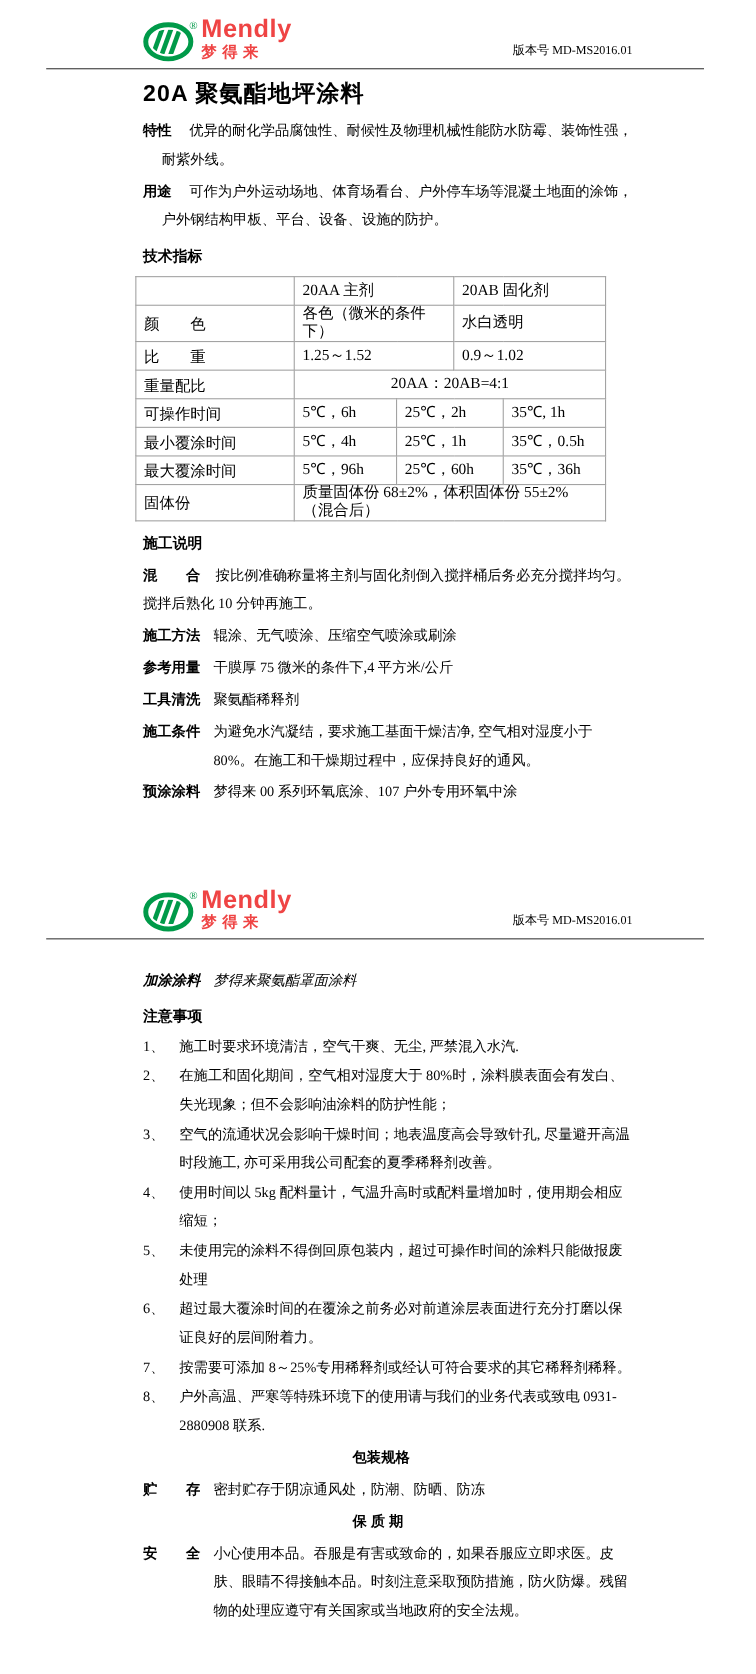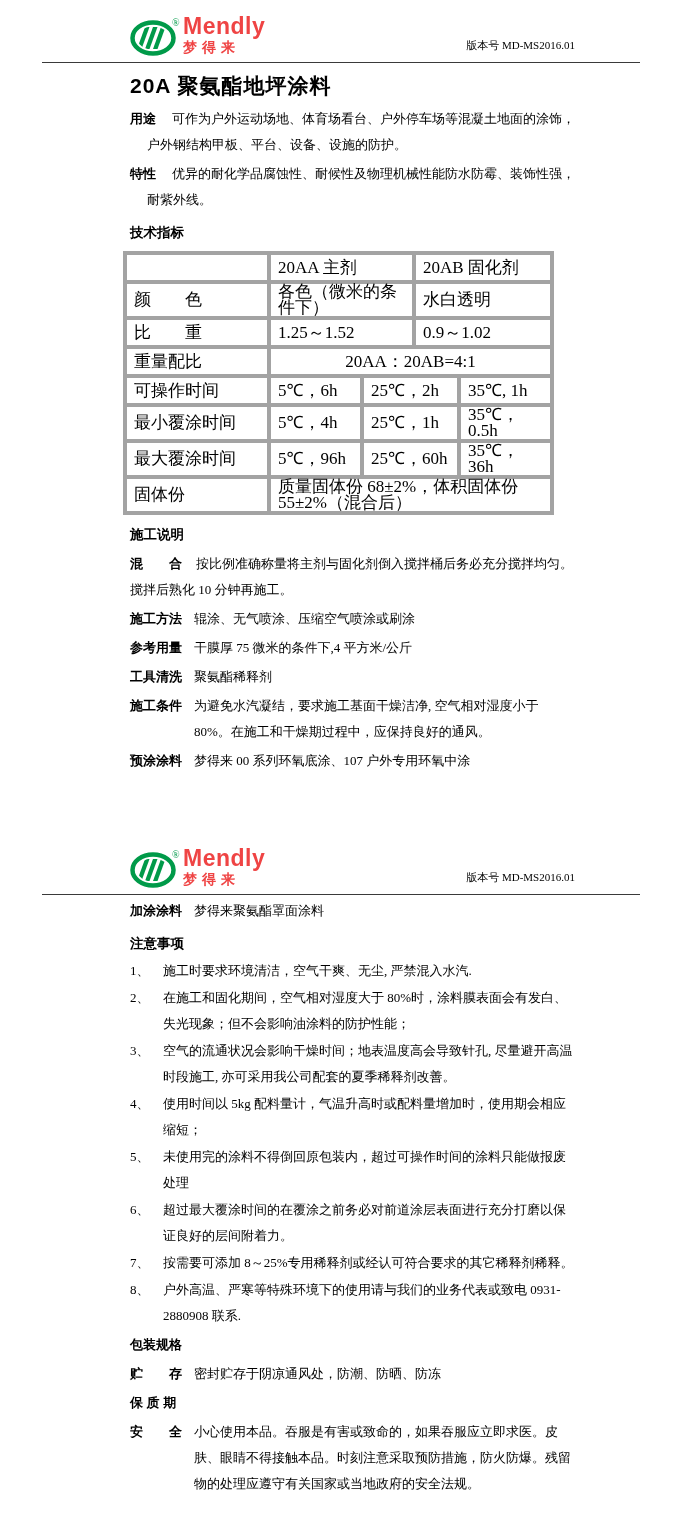--- a/index.html
+++ b/index.html
@@ -22,27 +22,27 @@
   .doc-title { font-family:"Liberation Sans", sans-serif; font-weight:bold;
                font-size:21px; letter-spacing:1px; margin:9px 0 6px 0; line-height:28px; }
   .heading { font-family:"Liberation Sans", sans-serif; font-weight:bold;
              font-size:13.5px; margin-top:7px; }
   .label { font-family:"Liberation Sans", sans-serif; font-weight:bold; white-space:pre; }
   
   .sec-hang { margin-left:17px; margin-top:3px; }
   .sec-hang .label { float:left; width:42px; margin-left:-17px; }
   .sec-hang.wide { margin-left:0; }
   .sec-hang.wide .label { width:66px; margin-left:0; }
-  .sec-flex { display:flex; margin-top:3px; }
+  .sec-flex { display:flex; margin-top:3px;justify-content:center; }
   .sec-flex .label { flex:0 0 64px; }
   .sec-flex .text { flex:1; }
   
   table.tech { border-collapse:collapse; margin:5px 0 3px -7px; table-layout:fixed; }
-  table.tech td { border:4px solid #a3a3a3; height:25px; padding:0 7px;
-                  font-size:17px; line-height:16px; }
+  table.tech td { border:1px solid #a3a3a3; height:25px; padding:0 7px;
+                  font-size:14px; line-height:16px; }
   table.tech td.lbl { font-family:"Liberation Sans", sans-serif; font-weight:normal; white-space:pre; }
   table.tech td.center { text-align:center; }
   
   .note { display:flex; margin-top:1px; }
   .note .num { flex:0 0 33px; }
   .note .text { flex:1; }
   .hdr2 { margin-top:58px; }
 </style>
 </head>
 <body>
@@ -69,24 +69,24 @@
       </div>
     </div>
     <div class="version">版本号 MD-MS2016.01</div>
   </div>
   <hr class="divider">
 
   <div class="content">
     <div class="doc-title">20A 聚氨酯地坪涂料</div>
 
     <div class="sec-hang">
+      <span class="label">特性</span><span>优异的耐化学品腐蚀性、耐候性及物理机械性能防水防霉、装饰性强，耐紫外线。</span>
+    </div>
+    <div class="sec-hang">
       <span class="label">用途</span><span>可作为户外运动场地、体育场看台、户外停车场等混凝土地面的涂饰，户外钢结构甲板、平台、设备、设施的防护。</span>
-    </div>
-    <div class="sec-hang">
-      <span class="label">特性</span><span>优异的耐化学品腐蚀性、耐候性及物理机械性能防水防霉、装饰性强，耐紫外线。</span>
     </div>
 
     <div class="heading">技术指标</div>
 
     <table class="tech">
       <colgroup>
         <col style="width:144px">
           <col style="width:93px">
           <col style="width:52px">
           <col style="width:45px">
@@ -185,21 +185,21 @@
         <div class="logo-en">Mendly</div>
         <div class="logo-cn">梦得来</div>
       </div>
     </div>
     <div class="version">版本号 MD-MS2016.01</div>
   </div>
   <hr class="divider">
 
   <div class="content">
 
-    <div class="sec-flex" style="margin-top:3px;">
+    <div class="sec-flex" style="margin-top:24px;font-style:italic;">
       <span class="label">加涂涂料</span>
       <span class="text">梦得来聚氨酯罩面涂料</span>
     </div>
 
     <div class="heading">注意事项</div>
 
     <div class="note">
       <span class="num">1、</span>
       <span class="text">施工时要求环境清洁，空气干爽、无尘, 严禁混入水汽.</span>
     </div>

